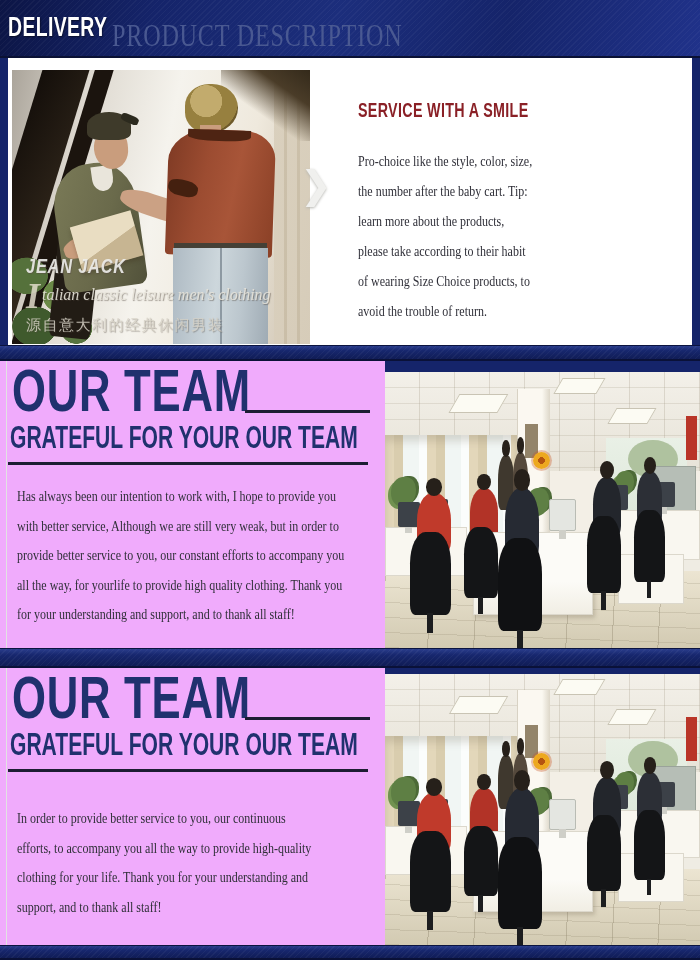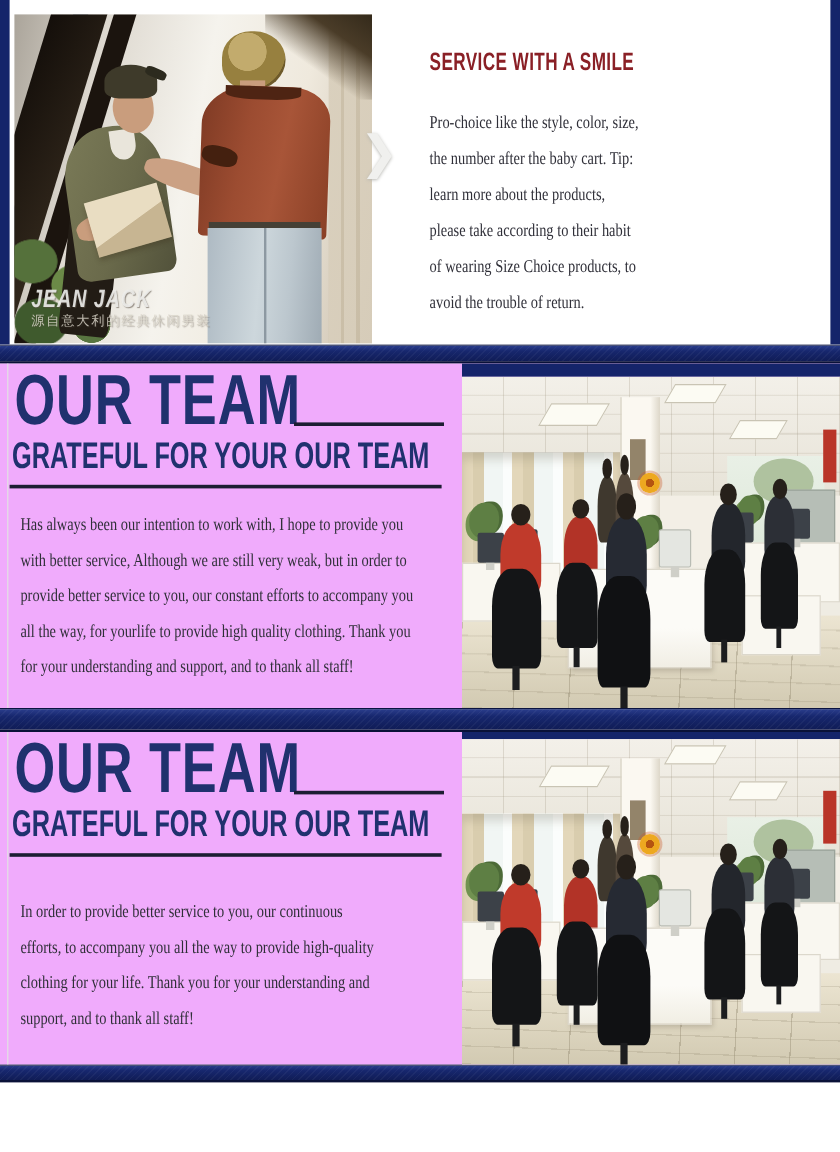--- a/index.html
+++ b/index.html
@@ -77,21 +77,21 @@
     background:#8d99a2;}
   .d-wm{position:absolute;left:14px;bottom:12px;z-index:6;line-height:1;}
   .wm-brand{font-weight:bold;font-style:italic;font-size:21px;color:rgba(238,238,236,.9);
     letter-spacing:1px;display:inline-block;transform:scaleX(.78);transform-origin:left bottom;
     text-shadow:1px 1px 1px rgba(90,80,70,.6);}
   .wm-tagline-row{margin-top:2px;white-space:nowrap;}
   .wm-dropcap{font-family:"Liberation Serif",serif;font-style:italic;font-weight:bold;
     font-size:36px;color:rgba(226,220,203,.85);vertical-align:-8px;margin-right:2px;}
   .wm-tagline{font-family:"Liberation Serif",serif;font-style:italic;font-size:16px;
     color:rgba(232,228,218,.9);text-shadow:1px 1px 1px rgba(80,70,60,.5);}
-  .wm-cn{margin-top:3px;font-size:11px;color:rgba(214,209,198,.85);letter-spacing:1.5px;
+  .wm-cn{margin-top:3px;font-size:15px;color:rgba(214,209,198,.85);letter-spacing:1.5px;
     text-shadow:1px 1px 1px rgba(80,70,60,.4);}
   .chevron-next{position:absolute;left:292px;top:108px;z-index:8;font-size:38px;line-height:38px;
     color:#f0f0ee;text-shadow:0 1px 3px #b5b5b0;cursor:pointer;font-family:"DejaVu Sans",sans-serif;}
 
   .service{position:absolute;left:350px;top:40px;width:260px;}
   .service-heading{color:var(--maroon,#8a2026);font-weight:bold;font-size:21px;
     display:inline-block;transform:scaleX(.68);transform-origin:left top;white-space:nowrap;
     letter-spacing:.5px;}
   .service-lines{margin-top:24px;transform:scaleX(.8);transform-origin:left top;}
   .service-lines .tline{height:30px;line-height:30px;}
@@ -199,20 +199,24 @@
     box-shadow:-4px 3px 0 -1px #719251, 4px -2px 0 -1px #4c6a37;}
   .o-plant.pl1{left:2%;top:38%;width:8%;height:11%;}
   .o-plant.pl2{left:45%;top:42%;width:7%;height:10%;}
   .o-plant.pl3{left:73%;top:36%;width:6%;height:9%;}
 </style>
 </head>
 <body>
 
 <div class="page">
 
+  <header class="banner">
+    <span class="banner-title">DELIVERY</span>
+    <span class="banner-watermark">PRODUCT DESCRIPTION</span>
+  </header>
 
   <section class="delivery-body">
     <div class="photo-delivery">
       <div class="abs d-panel"></div>
       <div class="abs d-corner"></div>
       <div class="abs d-beam-light"></div>
       <div class="abs d-beam1"></div>
       <div class="abs d-beam2"></div>
       <div class="abs d-plant"></div>
       <div class="abs d-bag"></div>
@@ -224,20 +228,21 @@
       <div class="abs d-box"></div>
       <div class="abs d-cust-arm"></div>
       <div class="abs d-cust-hair"></div>
       <div class="abs d-cust-neck"></div>
       <div class="abs d-cust-shirt"></div>
       <div class="abs d-sleeve-band"></div>
       <div class="abs d-belt"></div>
       <div class="abs d-cust-jeans"></div>
       <div class="d-wm">
         <div class="wm-brand">JEAN JACK</div>
+        <div class="wm-tagline-row"><span class="wm-dropcap">I</span><span class="wm-tagline">talian classic leisure men's clothing</span></div>
         <div class="wm-cn">源自意大利的经典休闲男装</div>
       </div>
     </div>
     <span class="chevron-next">❯</span>
 
     <div class="service">
       <h2 class="service-heading" style="margin:0;">SERVICE WITH A SMILE</h2>
       <div class="service-lines">
         <div class="tline">Pro-choice like the style, color, size,</div>
         <div class="tline">the number after the baby cart. Tip:</div>

